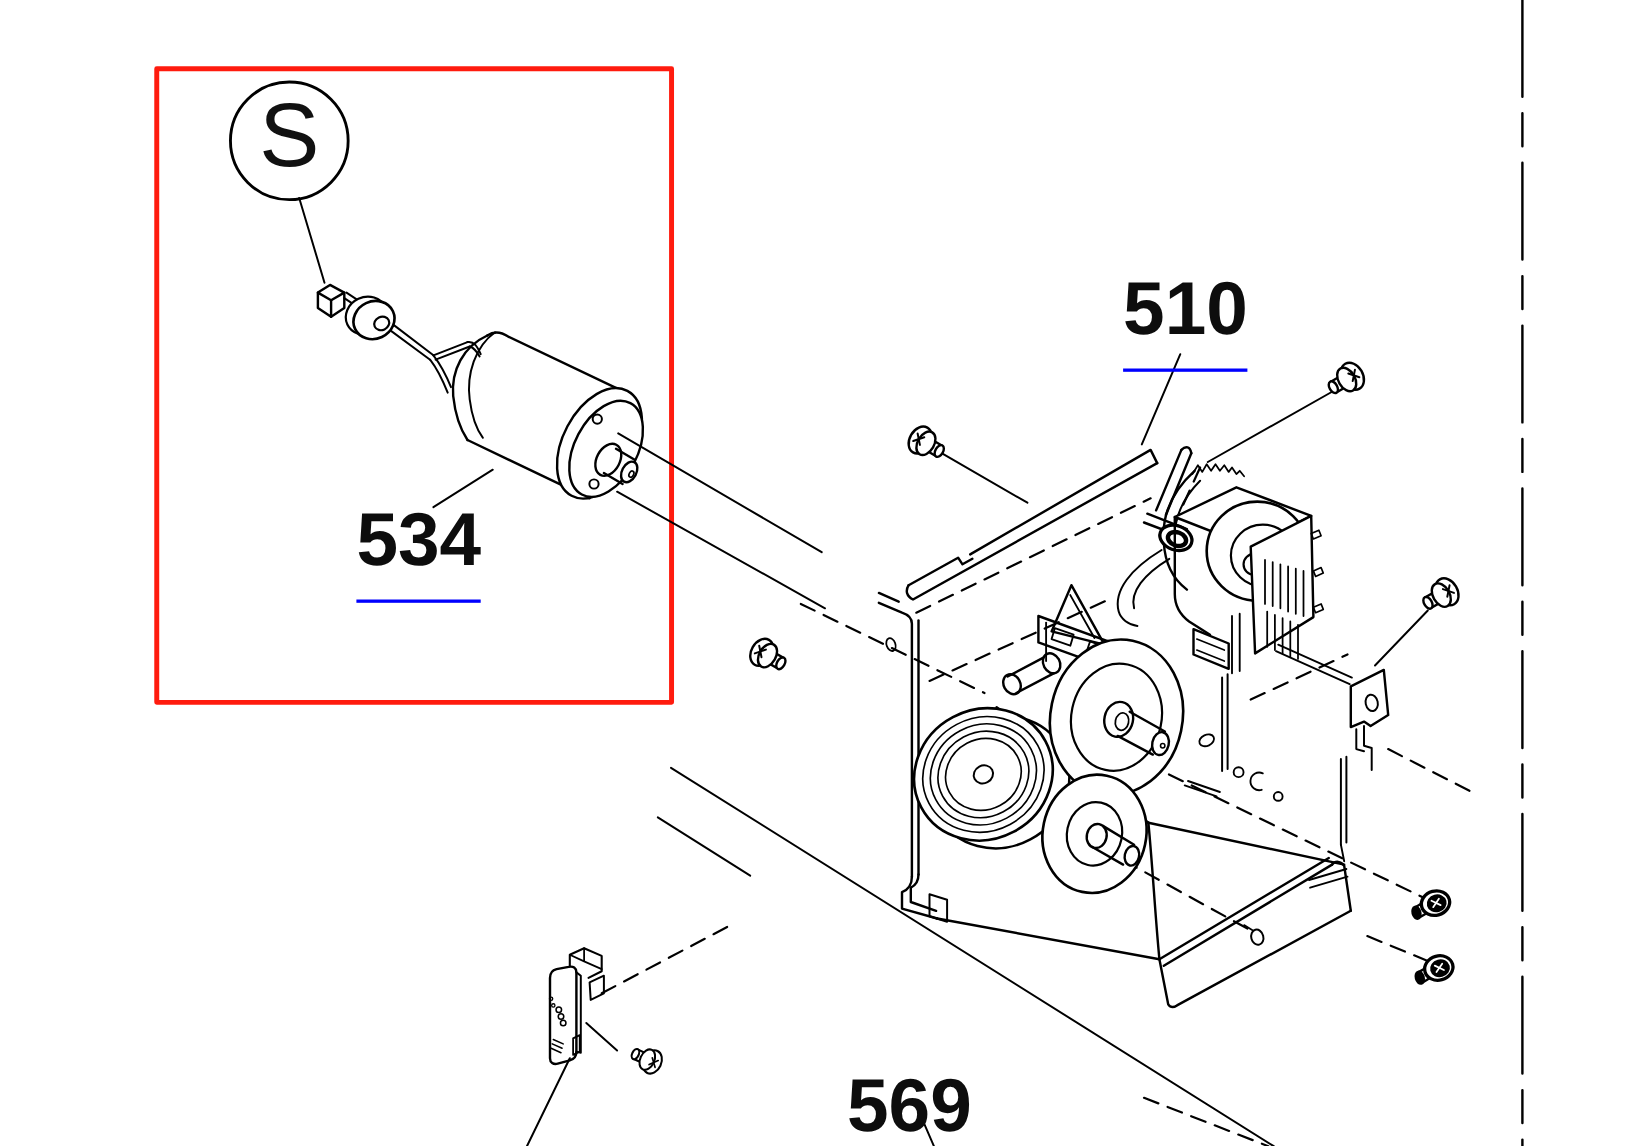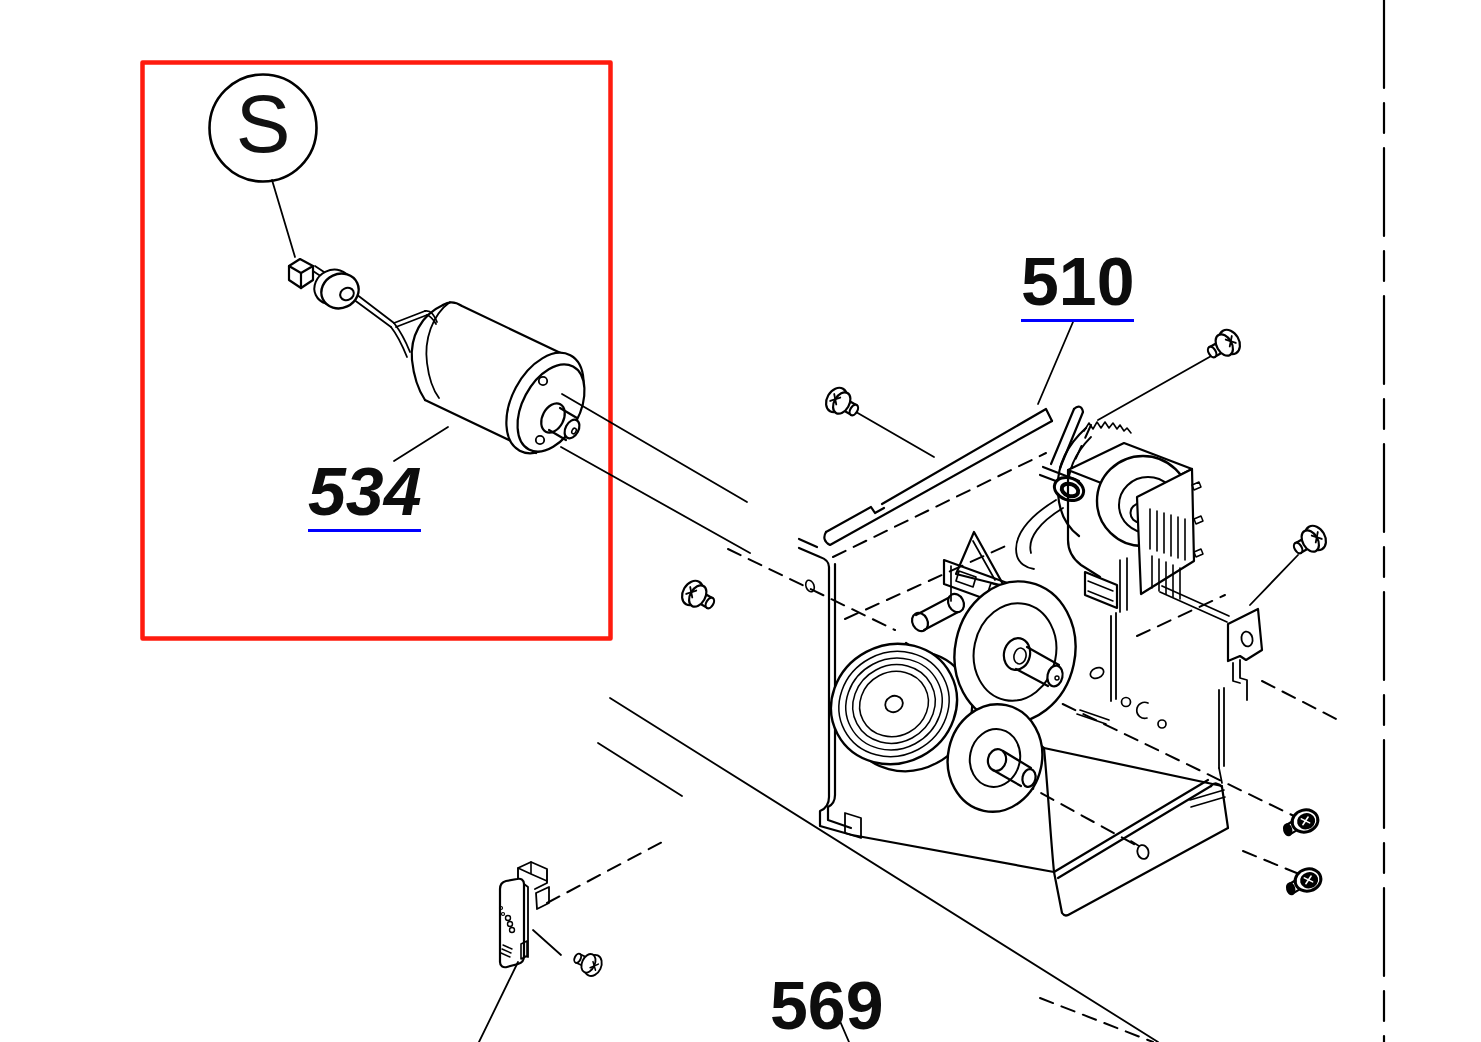--- a/index.html
+++ b/index.html
@@ -17,23 +17,23 @@
     font-weight:700;
     font-size:68px;
     line-height:1;
     color:#0d0d0d;
     letter-spacing:0px;
     cursor:pointer;
   }
   .part-label .lnk{
     display:inline-block;
     border-bottom:3px solid #0000ff;
-    padding-bottom:4px;
+    padding-bottom:20px;
   }
-  #label-534{left:308px;top:457px;font-style:italic;}
+  #label-534{left:324px;top:457px;}
   #label-510{left:1021px;top:247px;}
   #label-569{left:770px;top:934px;margin-top:37px;}
   #badge-s{
     position:absolute;
     left:263px;top:128px;
     transform:translate(-50%,-55%);
     font-size:82px;
     font-weight:400;
     color:#111;
     line-height:1;

